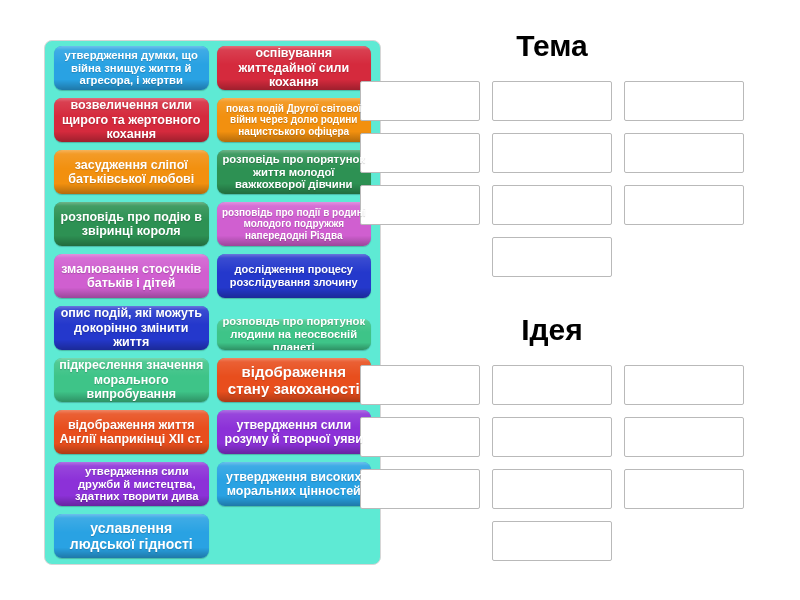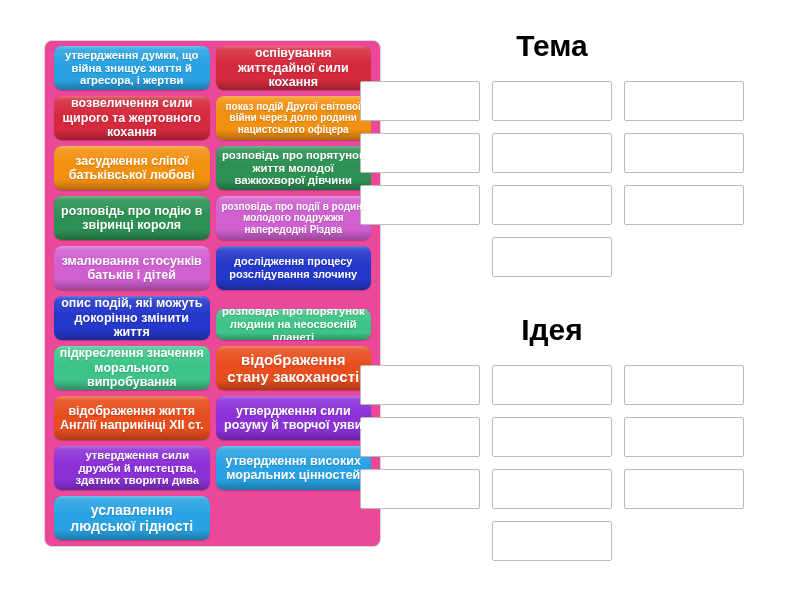--- a/index.html
+++ b/index.html
@@ -3,25 +3,24 @@
 <meta charset="utf-8">
 <style>
   html,body{margin:0;padding:0;background:#fff;}
   .stage{
     position:relative;width:800px;height:600px;background:#fff;overflow:hidden;
     font-family:"Liberation Sans",sans-serif;
   }
   
   .board{
     position:absolute;left:44px;top:40px;width:337px;box-sizing:border-box;
-    background:#ec4899;border:1px solid var(--panel-border,#d6d6d6);border-radius:8px;
+    background:#5eead4;border:1px solid var(--panel-border,#d6d6d6);border-radius:8px;
     padding:5px 9px 6px 9px;
     display:grid;grid-template-columns:1fr 1fr;column-gap:8px;row-gap:8px;
     grid-auto-rows:44px;
-    gap:6px;
   }
   .tile{
     position:relative;border-radius:8px;background:var(--c,#888);color:#fff;
     font-weight:bold;display:flex;align-items:center;justify-content:center;
     text-align:center;padding:2px 5px;box-sizing:border-box;line-height:1.15;
     box-shadow:0 1px 1px rgba(0,0,0,.22);overflow:hidden;cursor:grab;
   }
   .tile::before{
     content:"";position:absolute;inset:0;border-radius:8px;pointer-events:none;
     background:linear-gradient(180deg,

